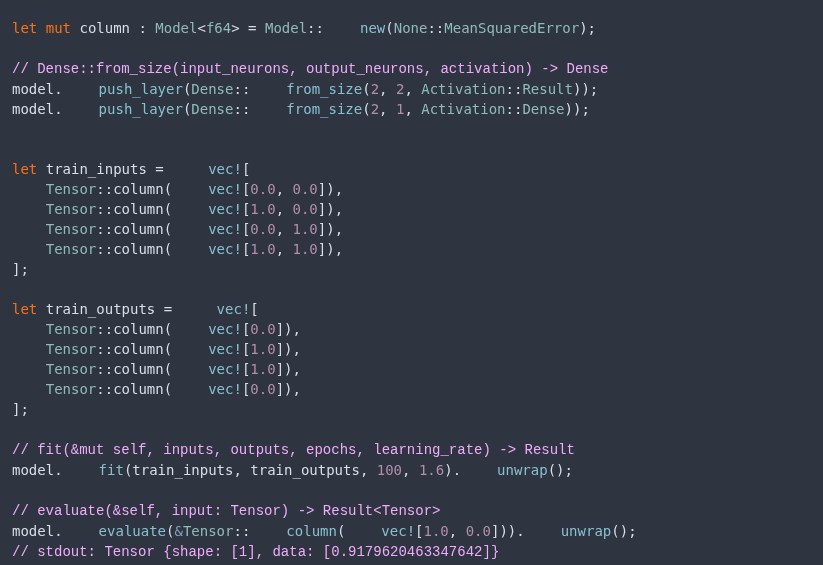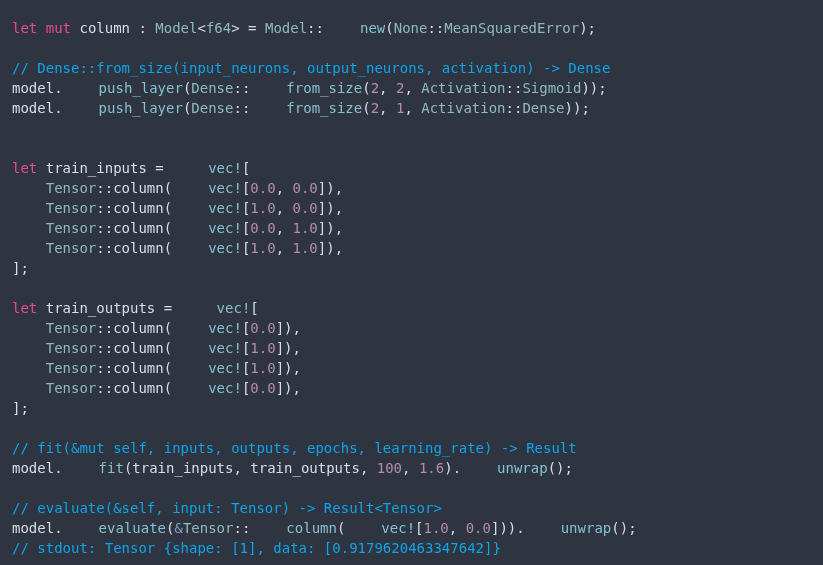--- a/index.html
+++ b/index.html
@@ -12,34 +12,34 @@
     font-size: 14px;
     line-height: 20px;
     color: #d8dee9;
     overflow: hidden;
   }
   pre.code {
     margin: 0;
     padding: 18px 12px 12px 12px;
     white-space: pre;
   }
-  .kw   { color: #ec4899; }       
+  .kw   { color: #f97316; }       
   .fn   { color: #88c0d0; padding-left: 36px; }       
   .ty   { color: #8fbcbb; }       
   .num  { color: #b48ead; }       
-  .cm   { color: #0ea5e9; }       
+  .cm   { color: #f0abfc; font-family: Liberation Mono, monospace; }       
   .amp  { color: #81a1c1; }       
 </style>
 </head>
 <body>
 
 <pre class="code"><span class="kw">let</span> <span class="kw">mut</span><span> column : </span><span class="ty">Model</span>&lt;<span class="ty">f64</span>&gt;<span> = </span><span class="ty">Model</span>::<span class="fn">new</span>(<span class="ty">None</span>::<span class="ty">MeanSquaredError</span>)<span>;</span>
 
 <span class="cm">// Dense::from_size(input_neurons, output_neurons, activation) -&gt; Dense</span>
-<span>model</span>.<span class="fn">push_layer</span>(<span class="ty">Dense</span>::<span class="fn">from_size</span>(<span class="num">2</span>, <span class="num">2</span>, <span class="ty">Activation</span>::<span class="ty">Sigmoid</span>))<span>;</span>
+<span>model</span>.<span class="fn">push_layer</span>(<span class="ty">Dense</span>::<span class="fn">from_size</span>(<span class="num">2</span>, <span class="num">2</span>, <span class="ty">Activation</span>::<span class="ty">Result</span>))<span>;</span>
 <span>model</span>.<span class="fn">push_layer</span>(<span class="ty">Dense</span>::<span class="fn">from_size</span>(<span class="num">2</span>, <span class="num">1</span>, <span class="ty">Activation</span>::<span class="ty">Dense</span>))<span>;</span>
 
 
 <span class="kw">let</span><span> train_inputs = </span><span class="fn">vec!</span>[
     <span class="ty">Tensor</span>::<span>column</span>(<span class="fn">vec!</span>[<span class="num">0.0</span>, <span class="num">0.0</span>]),
     <span class="ty">Tensor</span>::<span>column</span>(<span class="fn">vec!</span>[<span class="num">1.0</span>, <span class="num">0.0</span>]),
     <span class="ty">Tensor</span>::<span>column</span>(<span class="fn">vec!</span>[<span class="num">0.0</span>, <span class="num">1.0</span>]),
     <span class="ty">Tensor</span>::<span>column</span>(<span class="fn">vec!</span>[<span class="num">1.0</span>, <span class="num">1.0</span>]),
 ]<span>;</span>
 

